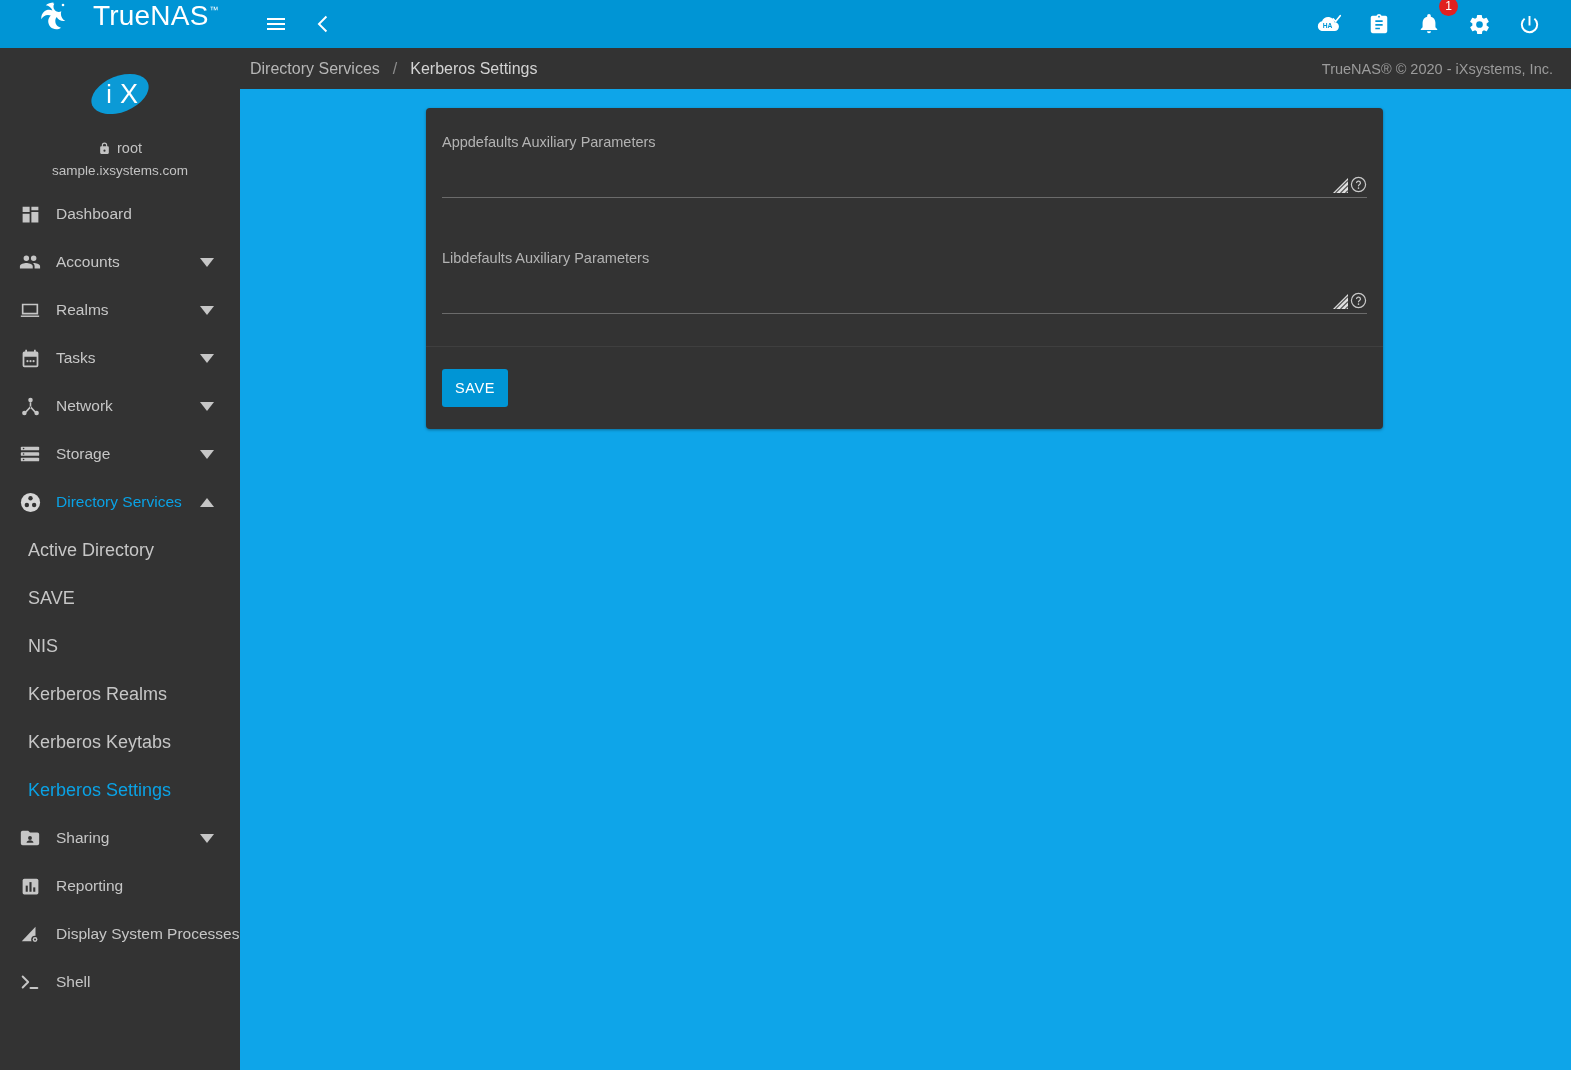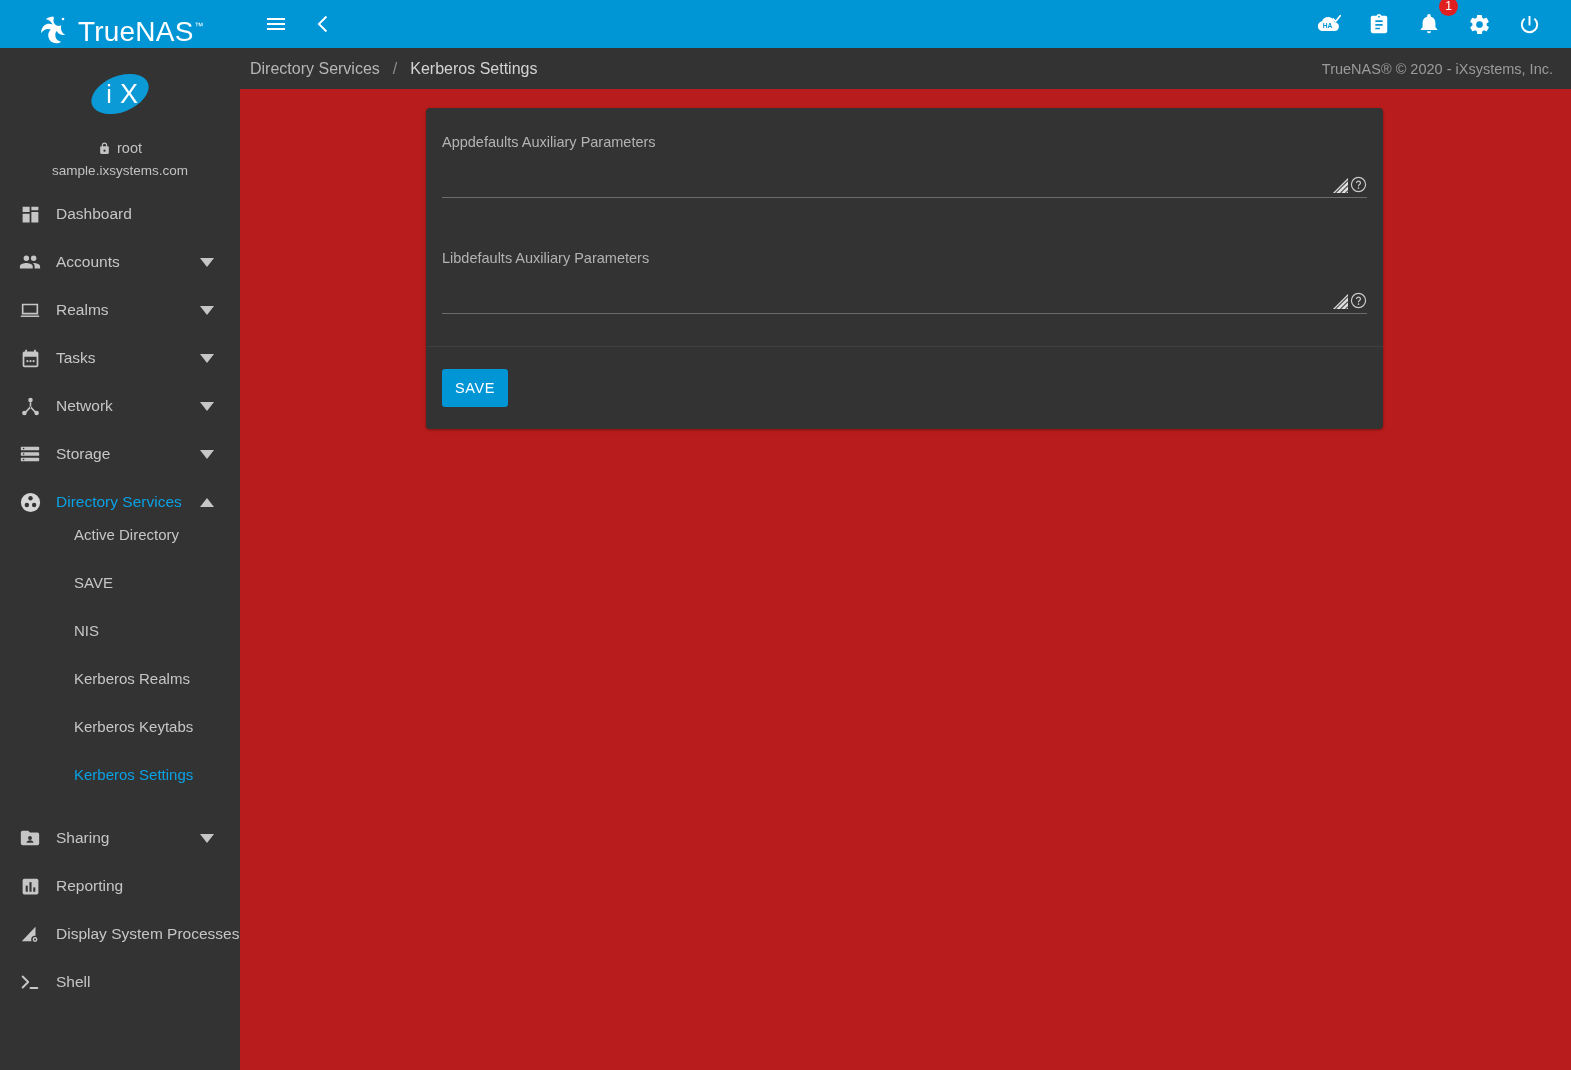--- a/index.html
+++ b/index.html
@@ -14,22 +14,23 @@
   
   #topbar {
     position: absolute; top: 0; left: 0;
     width: 1571px; height: 48px;
     background: #0095d5;
     display: flex; align-items: center;
     z-index: 20;
   }
   #brand {
     width: 240px; height: 48px;
-    display: flex; align-items: flex-end;
+    display: flex; align-items: flex-start;
     padding-left: 34px;
+    gap: 15px;
   }
   #brand-logo { width: 34px; height: 34px; flex: none; }
   #brand-text {
     color: #fff; font-size: 28px; font-weight: 300;
     letter-spacing: .2px; margin-left: 10px;
     position: relative; white-space: nowrap;
   }
   #brand-tm {
     font-size: 9px; position: relative; top: -12px; left: 1px;
   }
@@ -86,22 +87,22 @@
   }
   .nav-item .nav-label { flex: 1; }
   .nav-item .nav-arrow {
     width: 30px; flex: none; display: flex;
     align-items: center; justify-content: center;
     margin-right: 18px;
   }
   .nav-item.active { color: #0aa2e5; }
   .nav-item.active .nav-ico svg { fill: #d6d6d6; }
   .nav-sub {
-    height: 48px; display: flex; align-items: flex-start;
-    padding-left: 74px; color: #c6c6c6; font-size: 15px;
+    height: 48px; display: flex; align-items: center;
+    padding-left: 28px; color: #c6c6c6; font-size: 18px;
     cursor: pointer;
   }
   .nav-sub.active { color: #0aa2e5; }
 
   
   #crumbbar {
     position: absolute; top: 48px; left: 240px;
     width: 1331px; height: 41px;
     background: #333333;
     display: flex; align-items: center;
@@ -114,21 +115,21 @@
   .crumb-last { color: #d3d3d3; }
   #copyright {
     margin-left: auto; color: #9b9b9b; font-size: 14.5px;
     padding-right: 8px;
   }
 
   
   #main {
     position: absolute; top: 89px; left: 240px;
     width: 1331px; height: 981px;
-    background: #b91c1c;
+    background: #0ea5e9;
   }
   #card {
     position: absolute; left: 186px; top: 19px;
     width: 957px;
     background: #333333;
     border-radius: 4px;
     box-shadow: 0 1px 3px rgba(0,0,0,.35);
   }
   #card-body { padding: 26px 16px 22px 16px; }
   .field { padding: 0 0 10px 0; position: relative; }

